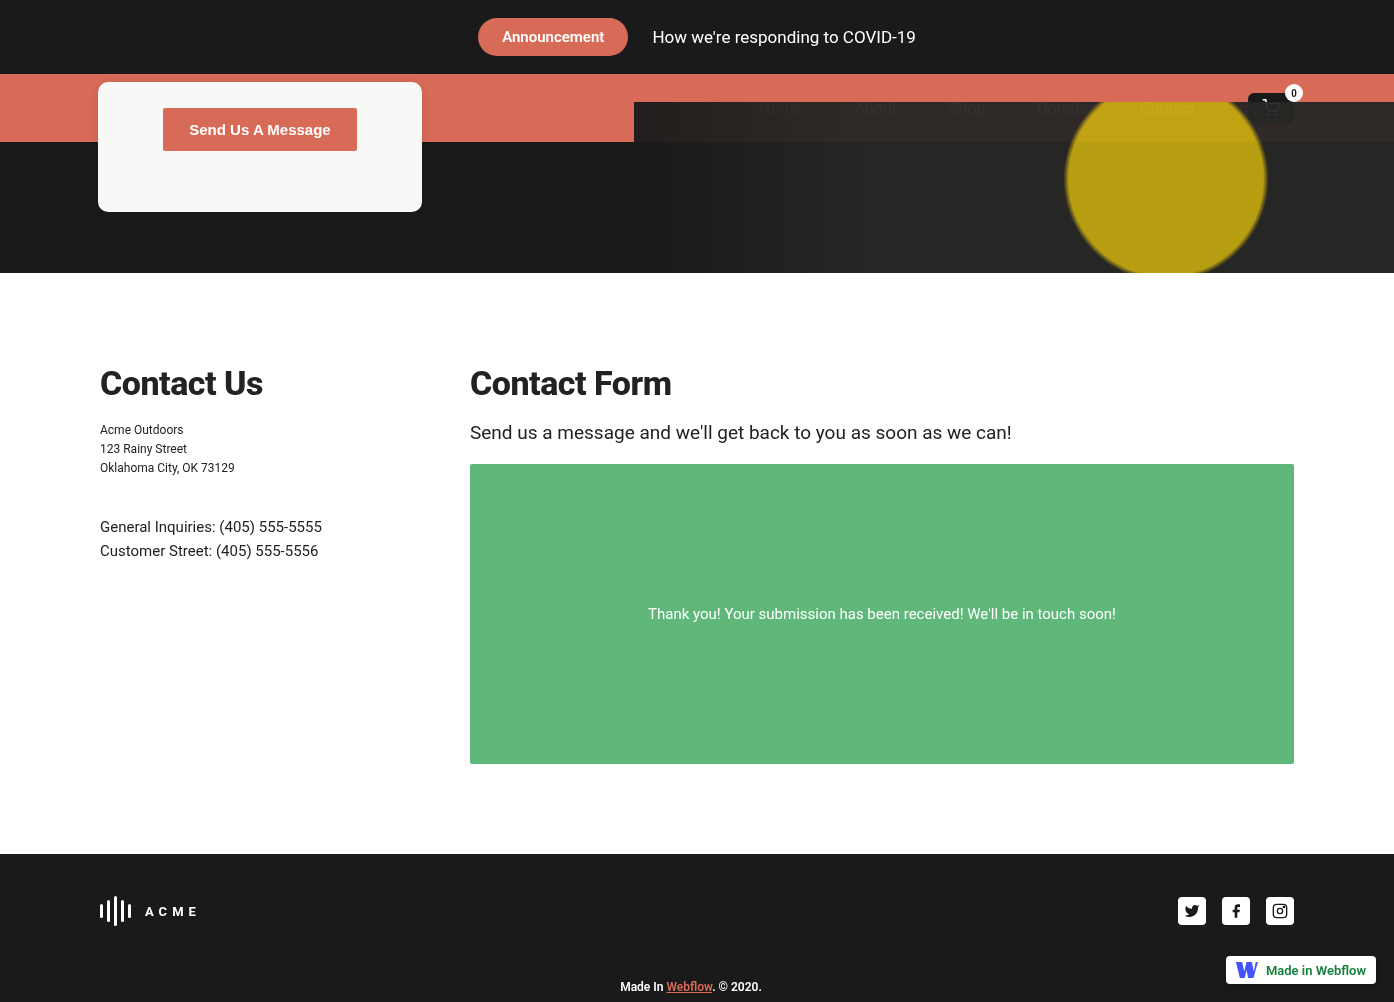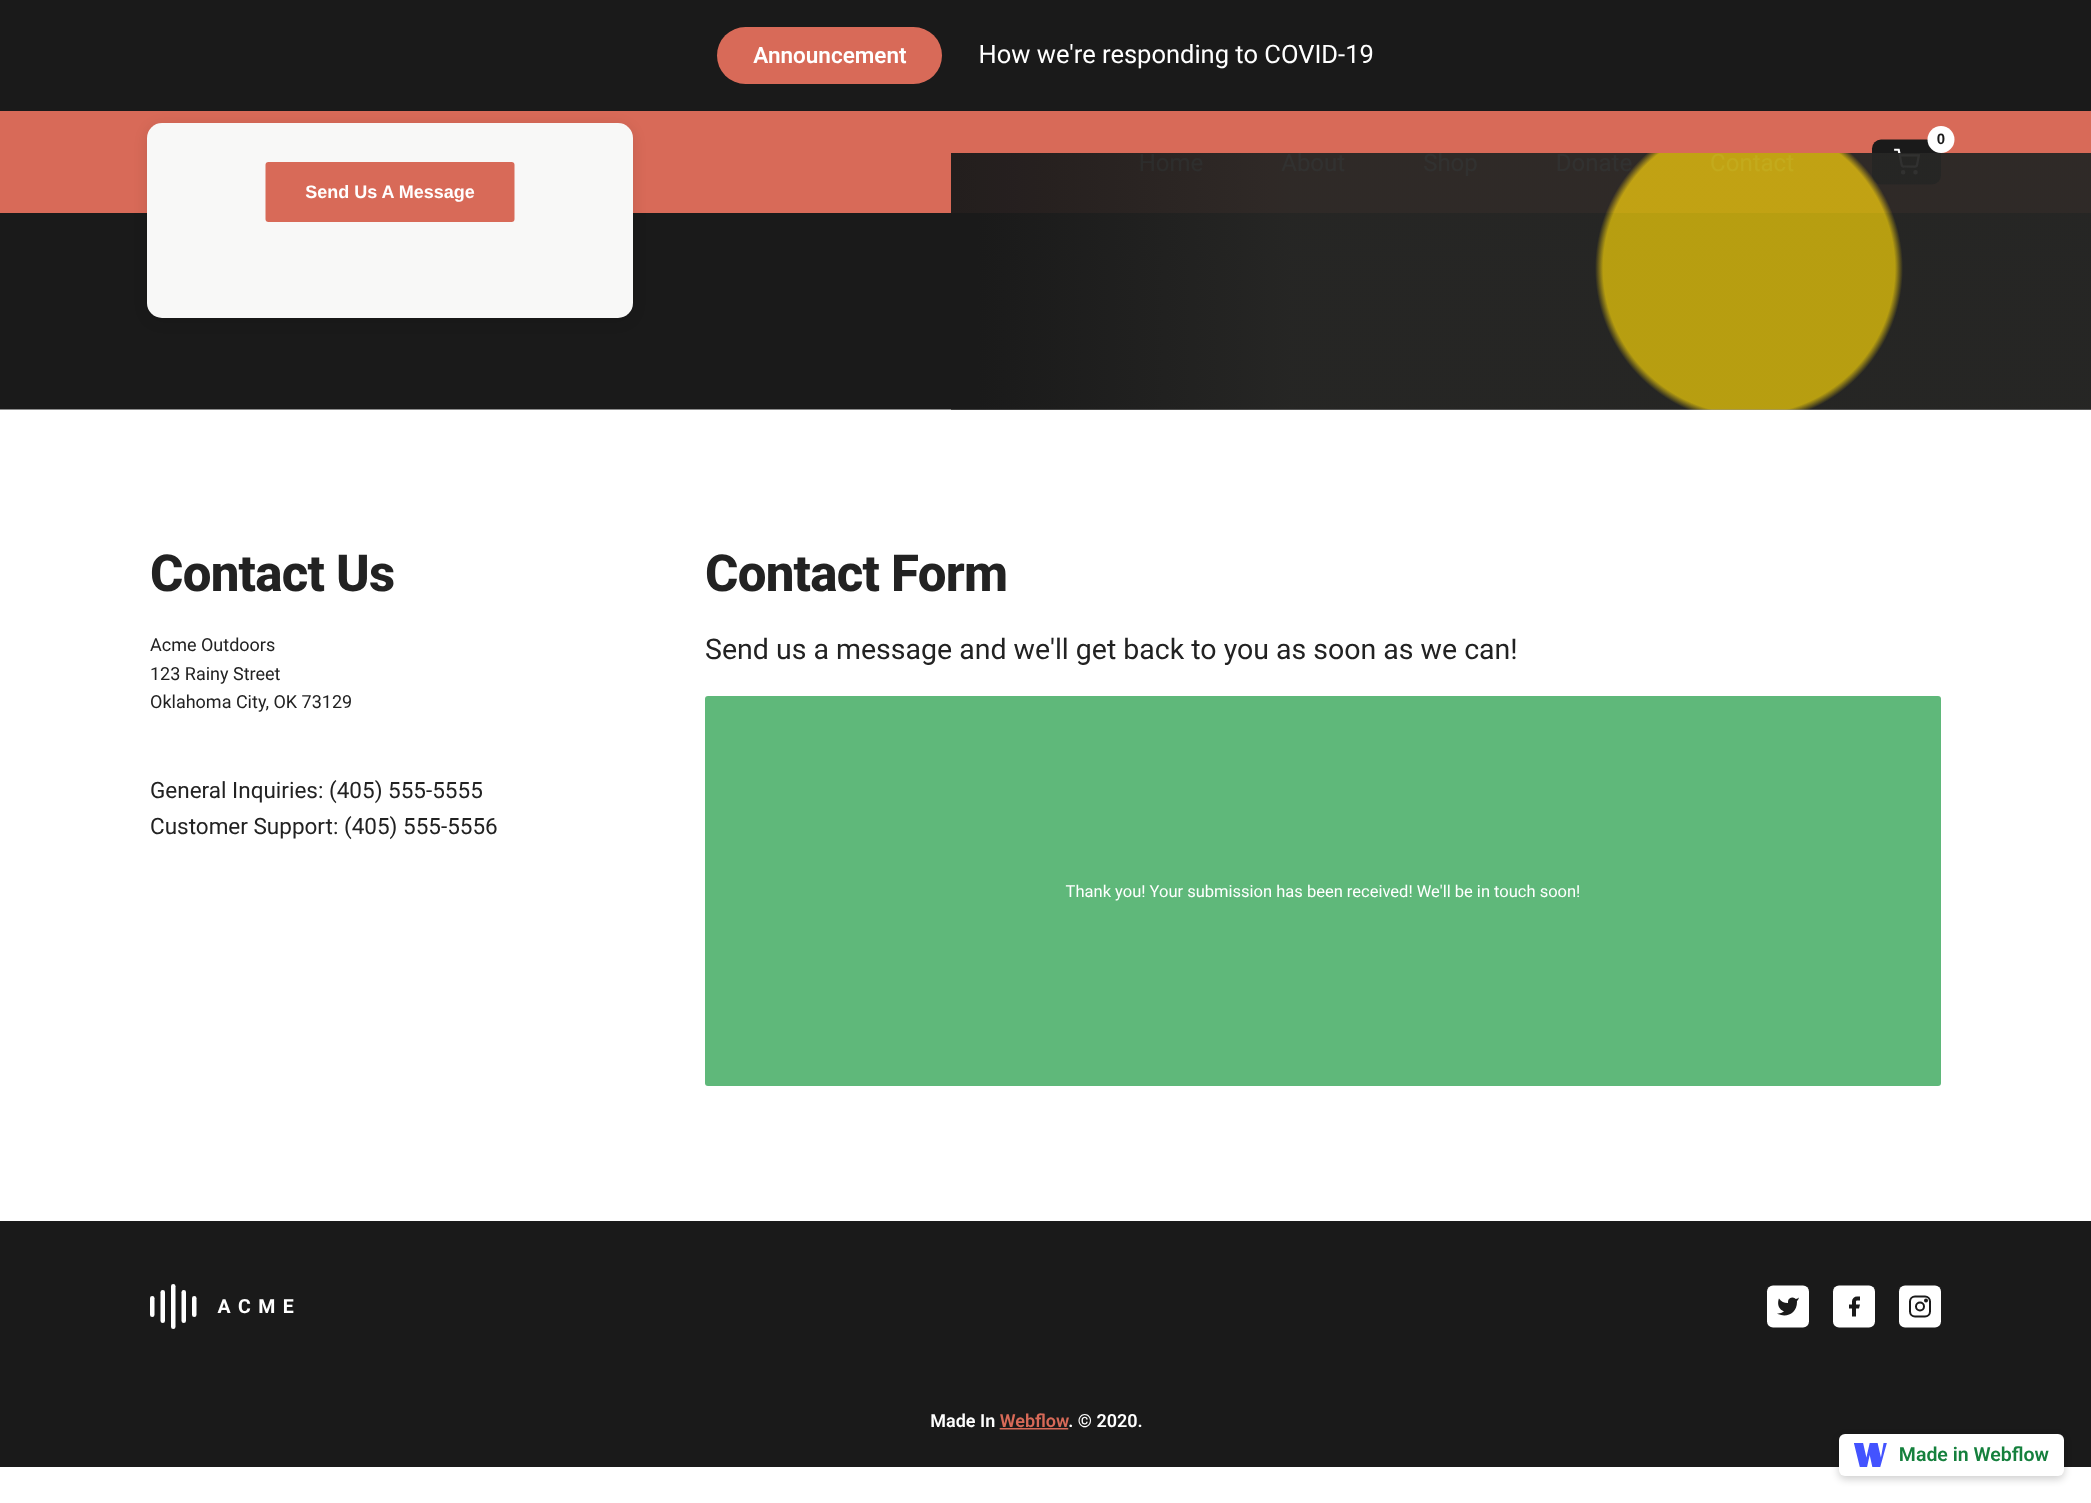--- a/index.html
+++ b/index.html
@@ -92,46 +92,46 @@
       text-align:center;
       box-shadow: 0 2px 10px rgba(0,0,0,0.1);
     }
     .card1 { left: 98px; top: -60px; height:130px; }
     .card2 { left: 442px; top: -60px; height:130px; }
     .btn {
       background: #d86a58;
       color:#fff;
       border:none;
       padding: 13px 26px;
-      font-size:12px;
+      font-size:15px;
       font-weight:600;
       border-radius: 2px;
       cursor:pointer;
       margin-top:10px;
     }
     .main {
       padding: 90px 100px 90px 100px;
       display:flex;
       gap: 90px;
     }
     .left-col { width: 280px; flex-shrink:0; }
     .right-col { flex: 1; }
     h2 { font-size: 34px; font-weight: 800; margin-bottom: 18px; letter-spacing:-0.5px; }
     .addr { line-height:1.6; font-size:12px; margin-bottom:36px; }
     .phones { line-height:1.6; font-size:15px; }
     .phones strong { font-weight:400; }
     .subtext { font-size:19px; margin-bottom:20px; }
     .success {
       background:#5fb87a;
       color:#fff;
-      height:260px;
+      height:300px;
       display:flex;
       align-items:center;
       justify-content:center;
-      font-size:11px;
+      font-size:15px;
       text-align:center;
       border-radius:2px;
     }
     .footer-top {
       background:#1a1a1a;
       padding: 42px 100px;
       display:flex;
       align-items:center;
       justify-content:space-between;
     }
@@ -224,21 +224,21 @@
       <div>Acme Outdoors</div>
       <div>123 Rainy Street</div>
       <div>Oklahoma City, OK 73129</div>
     </div>
     <div class="phones">
       <div>
         <strong>General Inquiries:</strong>
         <span>(405) 555-5555</span>
       </div>
       <div>
-        <strong>Customer Support:</strong>
+        <strong>Customer Street:</strong>
         <span>(405) 555-5556</span>
       </div>
     </div>
   </div>
   <div class="right-col">
     <h2>Contact Form</h2>
     <p class="subtext">Send us a message and we'll get back to you as soon as we can!</p>
     <div class="success">
       <span>Thank you! Your submission has been received! We'll be in touch soon!</span>
     </div>

